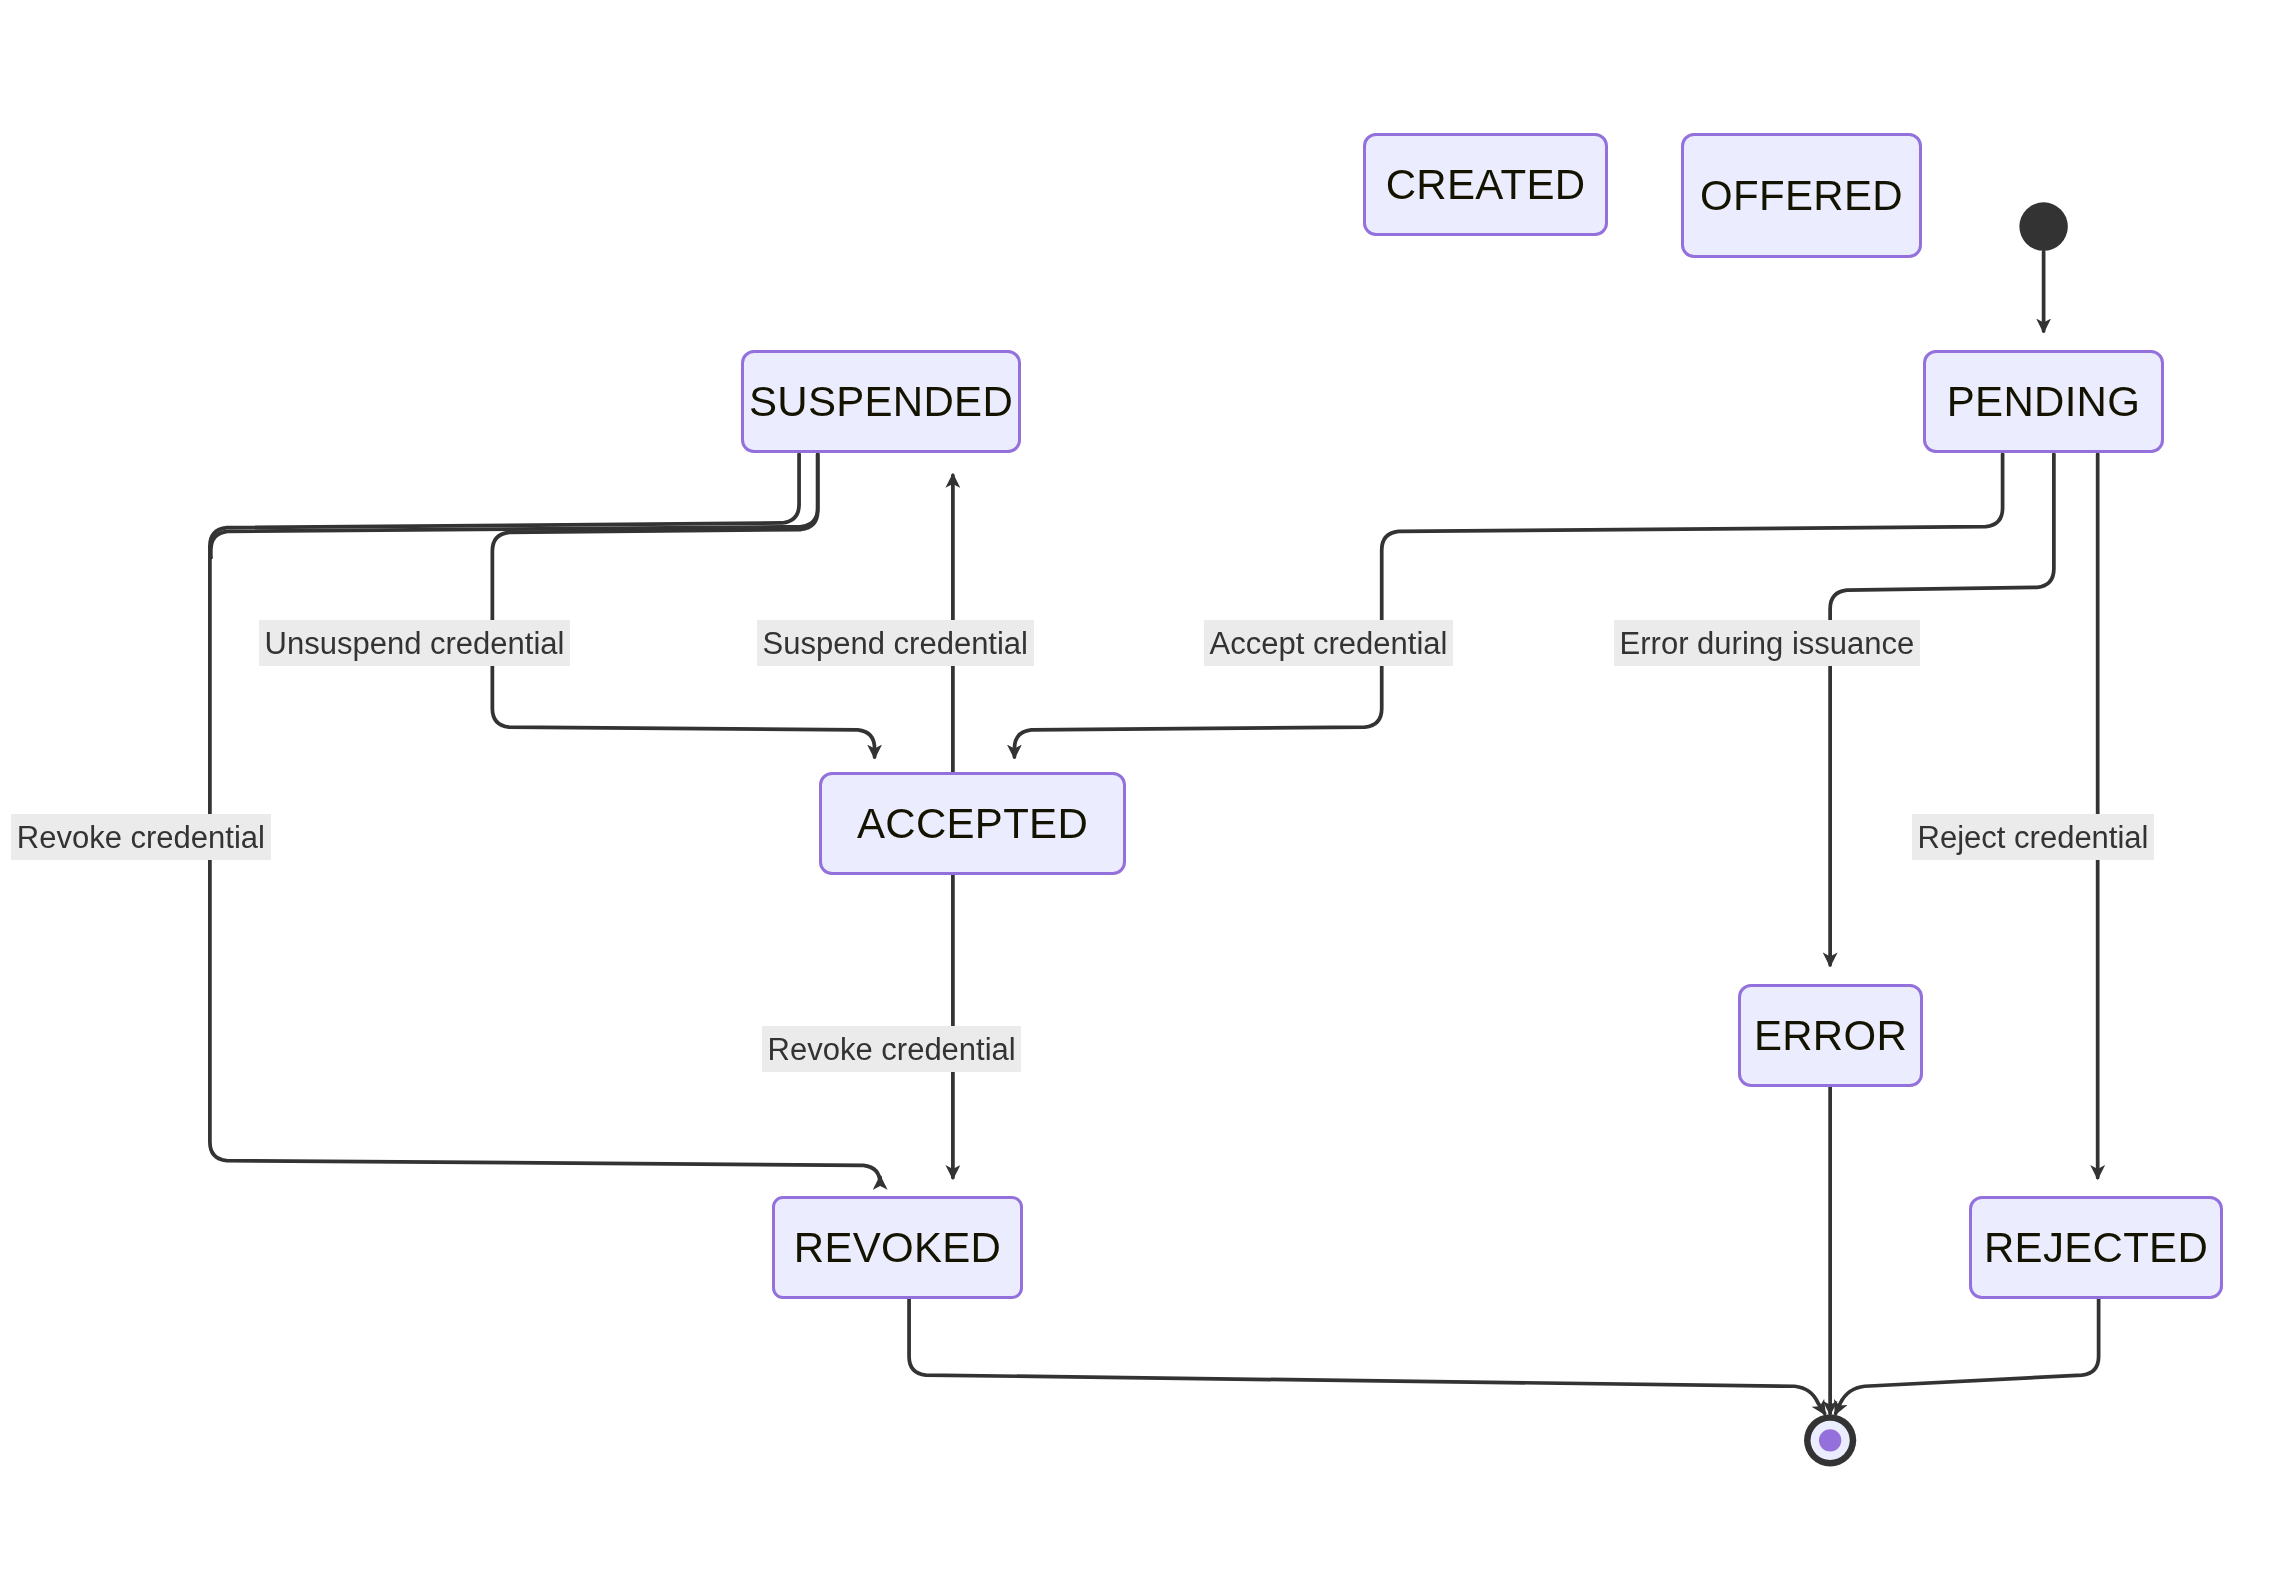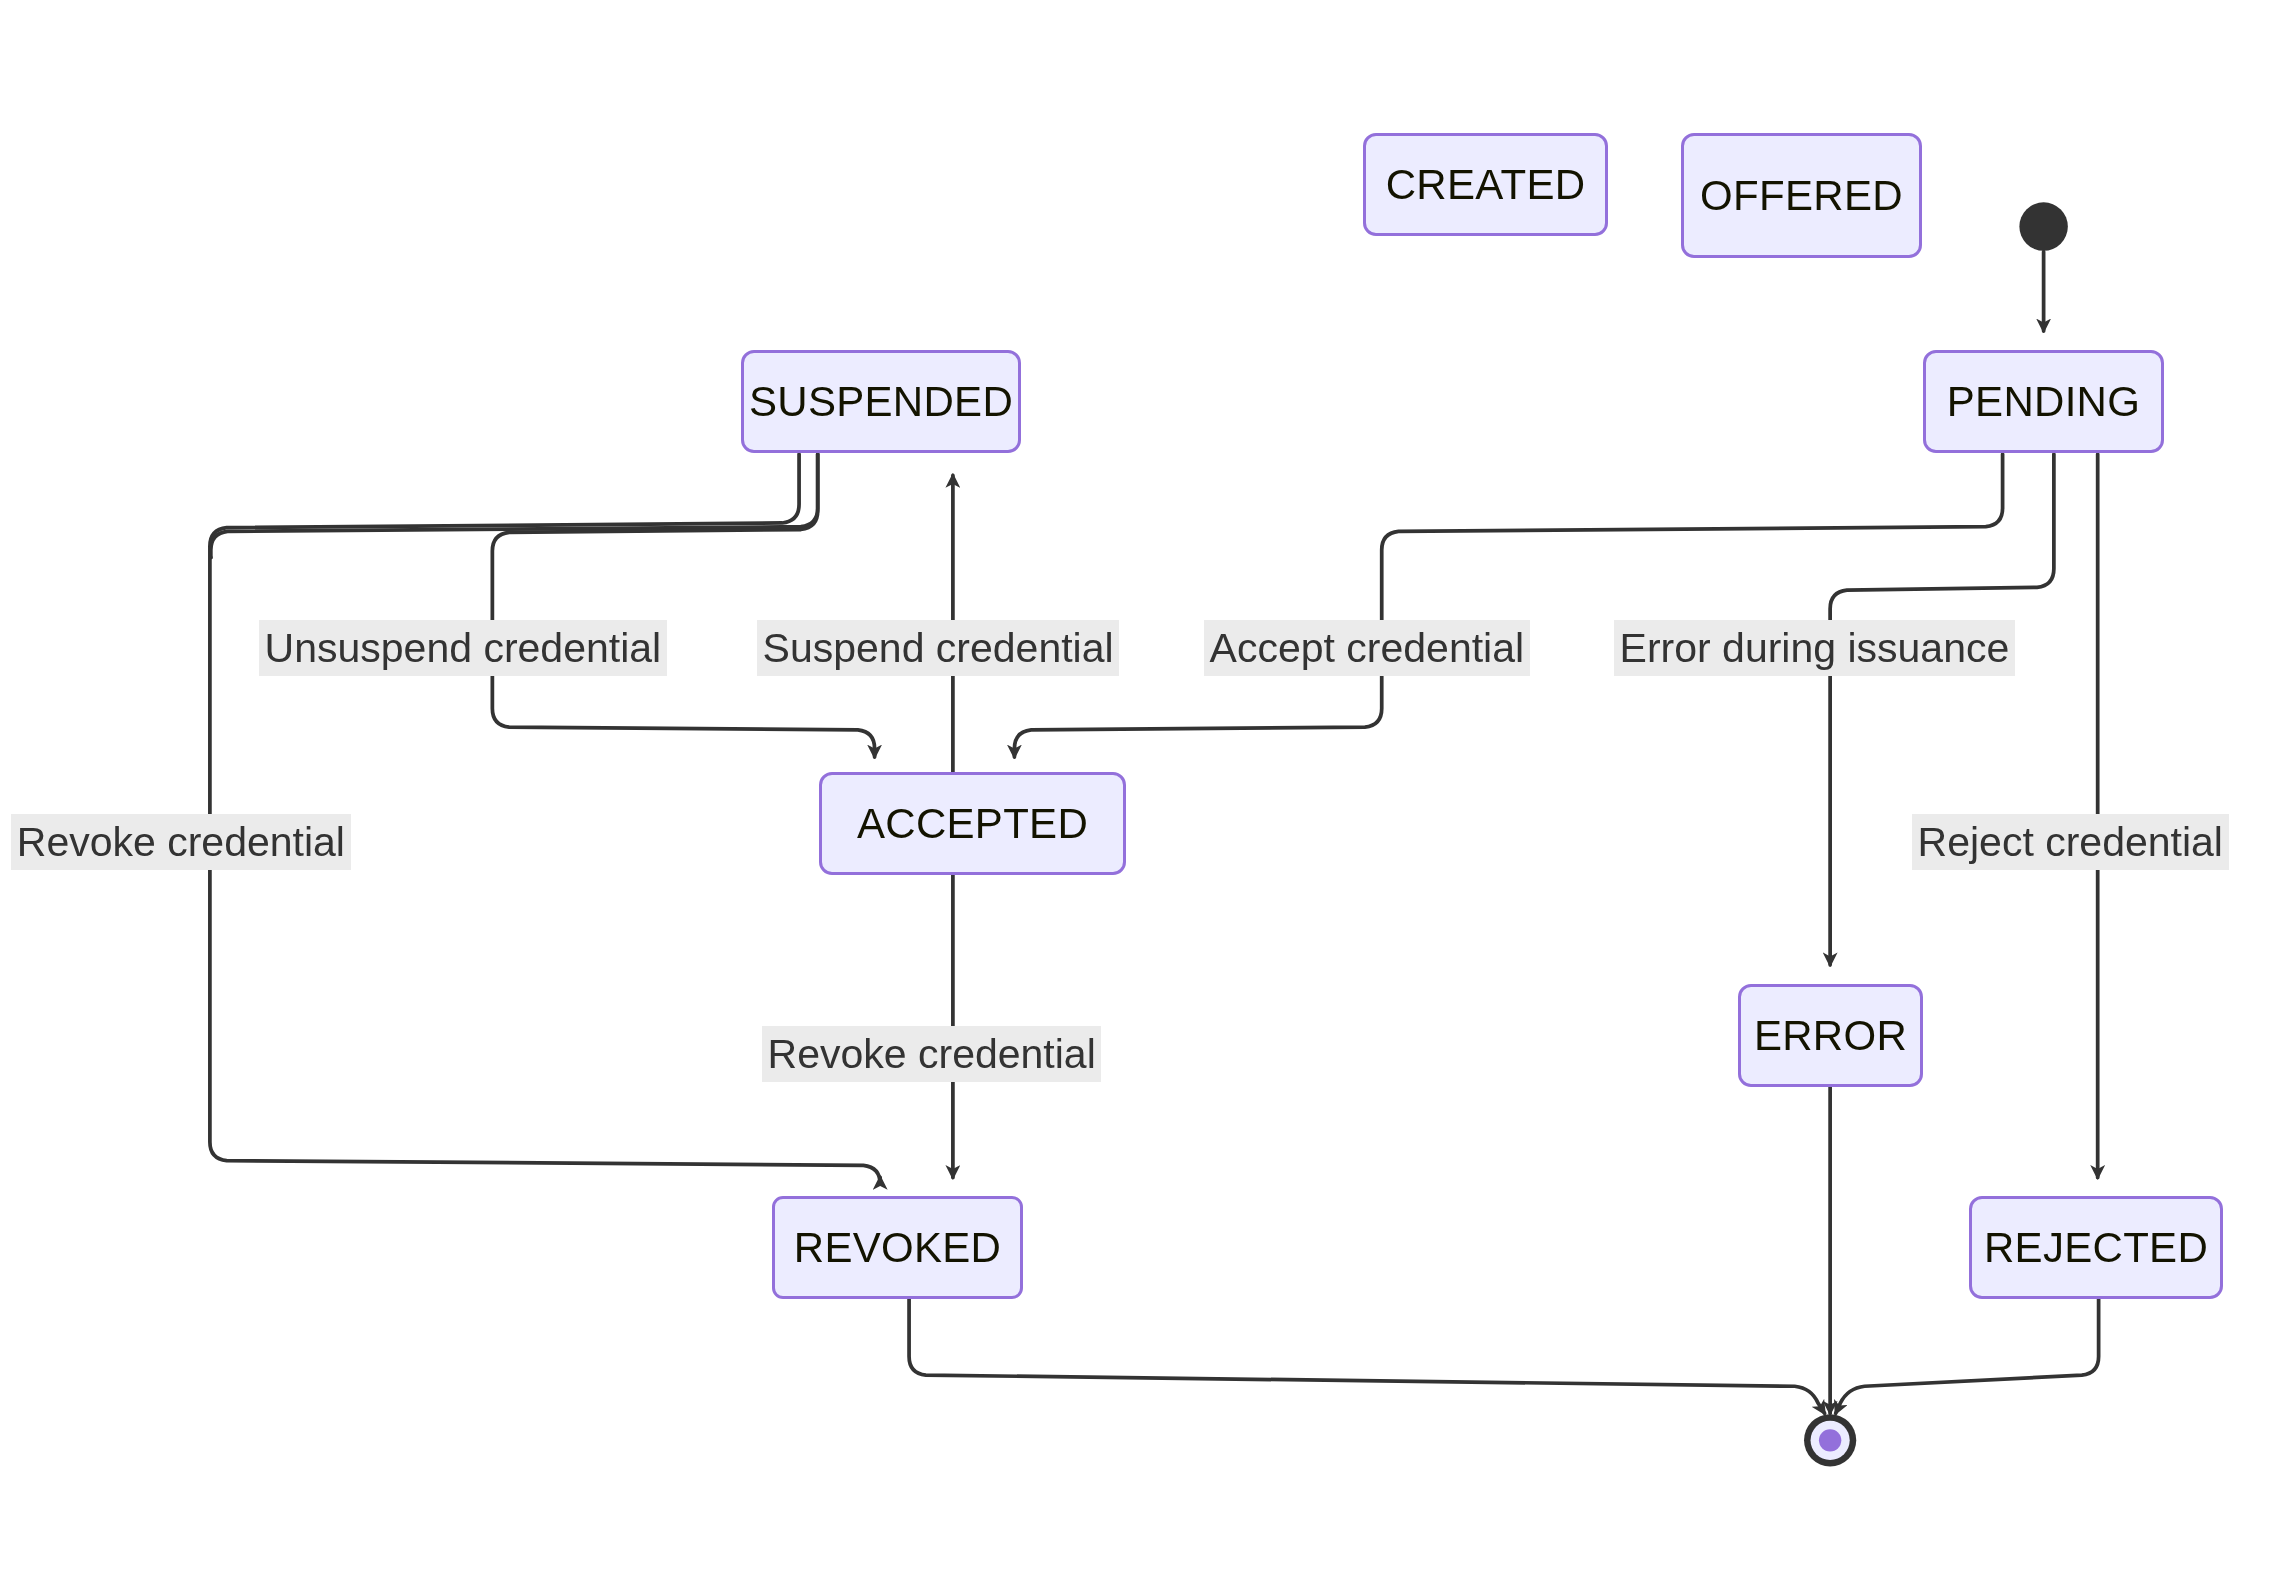--- a/index.html
+++ b/index.html
@@ -37,21 +37,21 @@
     font-family: "Liberation Sans", sans-serif;
     font-size: 42px;
     letter-spacing: 0.3px;
     white-space: nowrap;
   }
   .edge-label {
     position: absolute;
     background: #ebebeb;
     color: #333333;
     font-family: "Liberation Sans", sans-serif;
-    font-size: 41px;
+    font-size: 31px;
     line-height: 1.0;
     padding: 7.5px 5.6px;
     white-space: nowrap;
     box-sizing: border-box;
   }
 </style>
 </head>
 <body>
 
 <div id="diagram-root">

